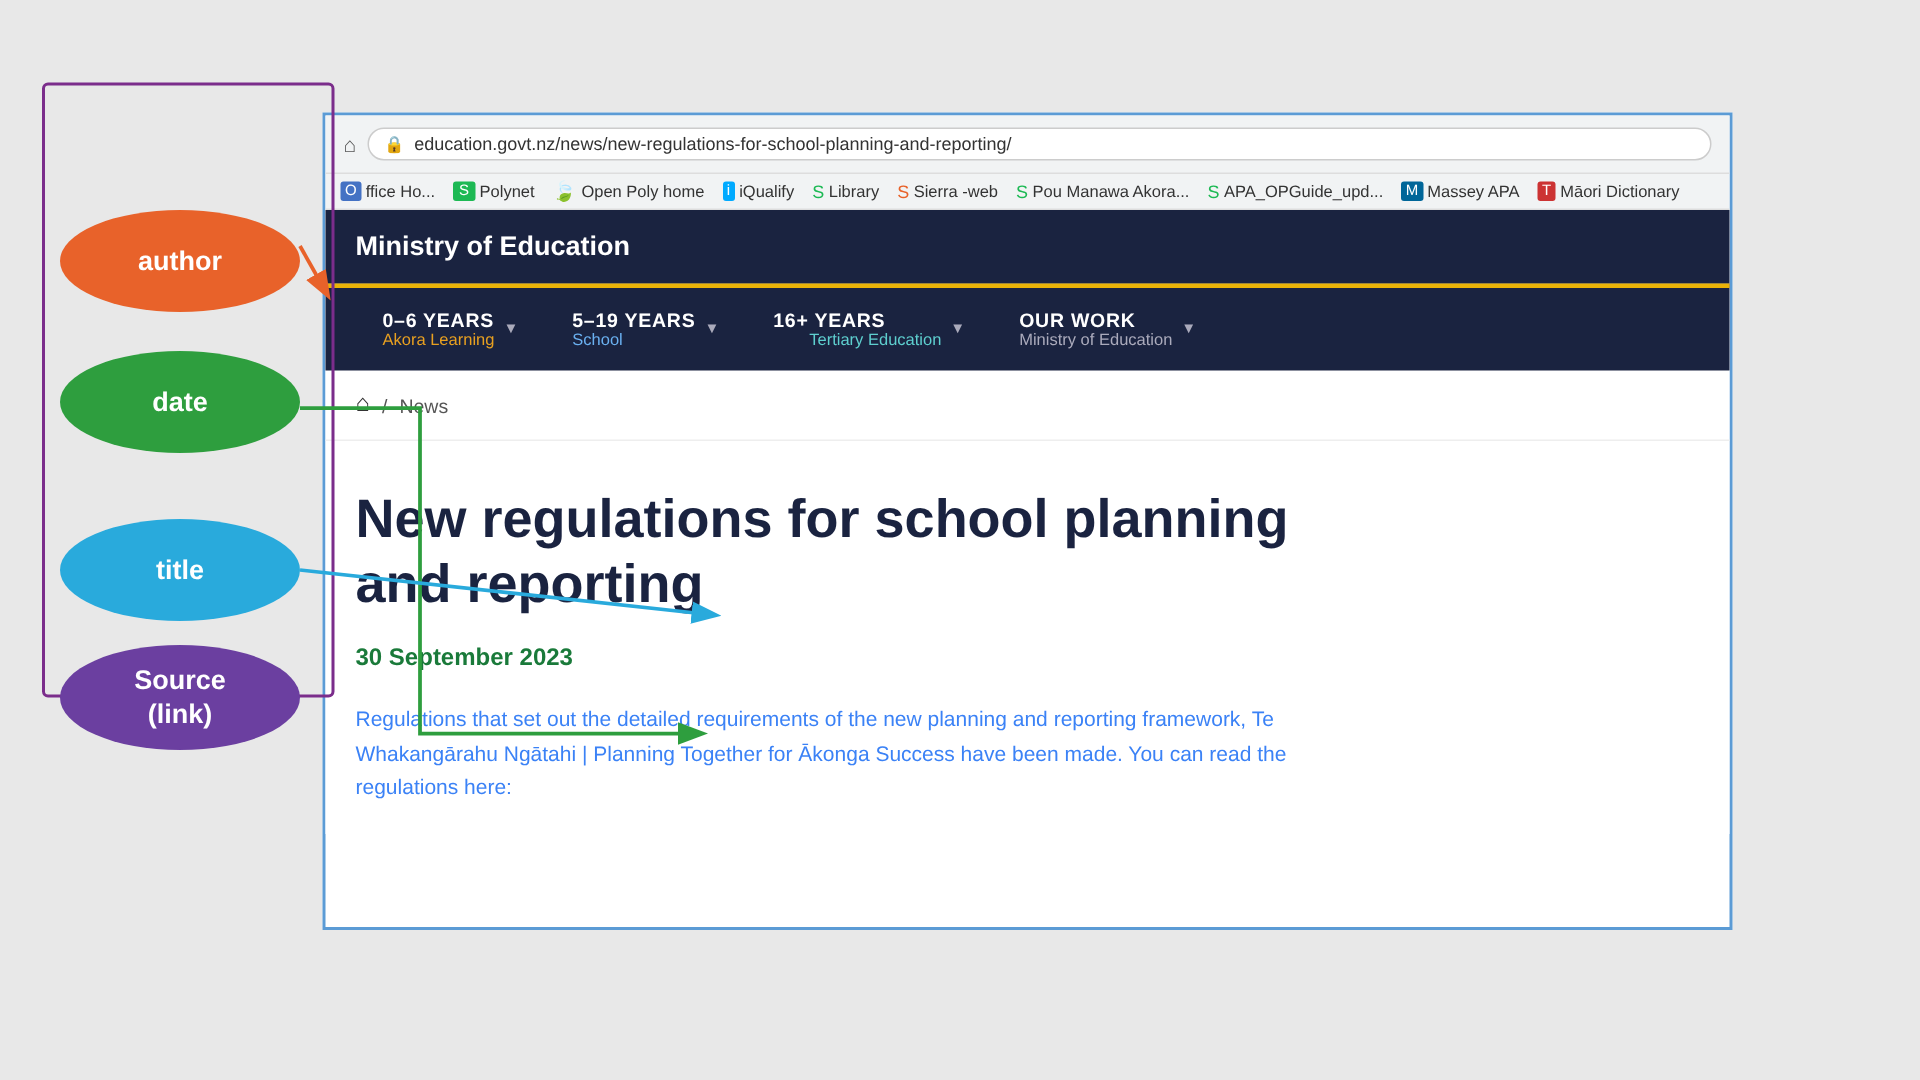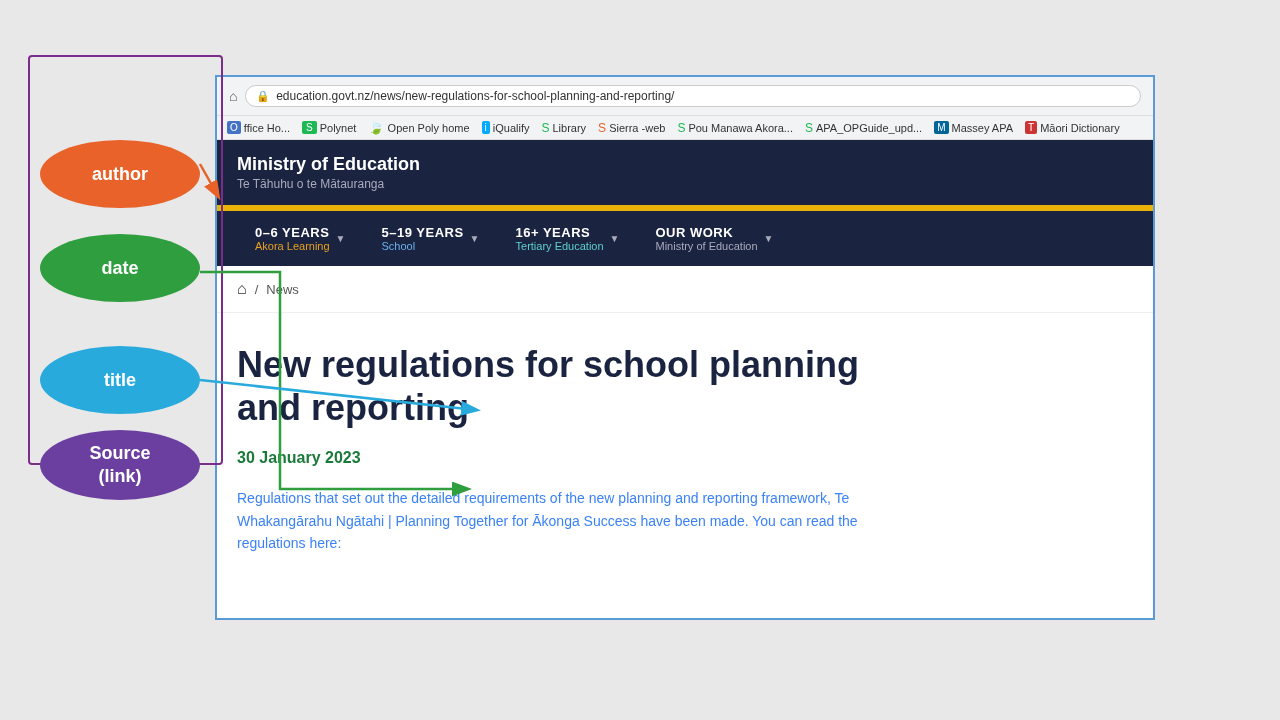--- a/index.html
+++ b/index.html
@@ -163,21 +163,21 @@
 
     .site-header .org-subtitle {
       color: #aab;
       font-size: 12px;
       margin-top: 2px;
     }
 
     
     .site-nav {
       background: #1a2340;
-      border-top: 6px solid #eab308;
+      border-top: 3px solid #eab308;
       padding: 0 20px;
       display: flex;
       gap: 0;
     }
 
     .nav-item {
       padding: 14px 18px;
       color: white;
       font-size: 12px;
       cursor: pointer;
@@ -193,21 +193,21 @@
       text-transform: uppercase;
     }
 
     .nav-item .nav-sub {
       color: #e8a020;
       font-size: 11px;
       display: block;
     }
 
     .nav-item .nav-sub.blue { color: #6ab0f0; }
-    .nav-item .nav-sub.teal { color: #5ecfcf; }
+    .nav-item .nav-sub.teal { color: #5ecfcf; margin-left: 24px; }
     .nav-item .nav-sub.white { color: #aab; }
 
     .nav-chevron {
       font-size: 10px;
       color: #aab;
     }
 
     
     .breadcrumb-bar {
       padding: 14px 20px;
@@ -327,21 +327,20 @@
     <span class="bookmark-item">
       <span style="background:#cc3333;color:white;padding:1px 3px;font-size:10px;border-radius:2px;">T</span>
       Māori Dictionary
     </span>
   </div>
 
   <div class="site-content">
 
     <div class="site-header">
       <div class="org-name">Ministry of Education</div>
-      <div class="org-subtitle">Te Tāhuhu o te Mātauranga</div>
     </div>
 
     <div class="site-nav">
       <div class="nav-item">
         <div>
           <span class="nav-main">0–6 YEARS</span>
           <span class="nav-sub">Akora Learning</span>
         </div>
         <span class="nav-chevron">▼</span>
       </div>
@@ -369,21 +368,21 @@
     </div>
 
     <div class="breadcrumb-bar">
       <span class="breadcrumb-home">⌂</span>
       <span>/</span>
       <span>News</span>
     </div>
 
     <div class="article-content">
       <h1 class="article-title">New regulations for school planning and reporting</h1>
-      <div class="article-date">30 January 2023</div>
+      <div class="article-date">30 September 2023</div>
       <p class="article-body">Regulations that set out the detailed requirements of the new planning and reporting framework, Te Whakangārahu Ngātahi | Planning Together for Ākonga Success have been made. You can read the regulations here:</p>
     </div>
 
   </div>
 </div>
 
 <svg class="arrows-svg" xmlns="http://www.w3.org/2000/svg">
 
   <line x1="200" y1="164" x2="218" y2="196" stroke="#E8622A" stroke-width="2.5" marker-end="url(#arrowOrange)"></line>
 

